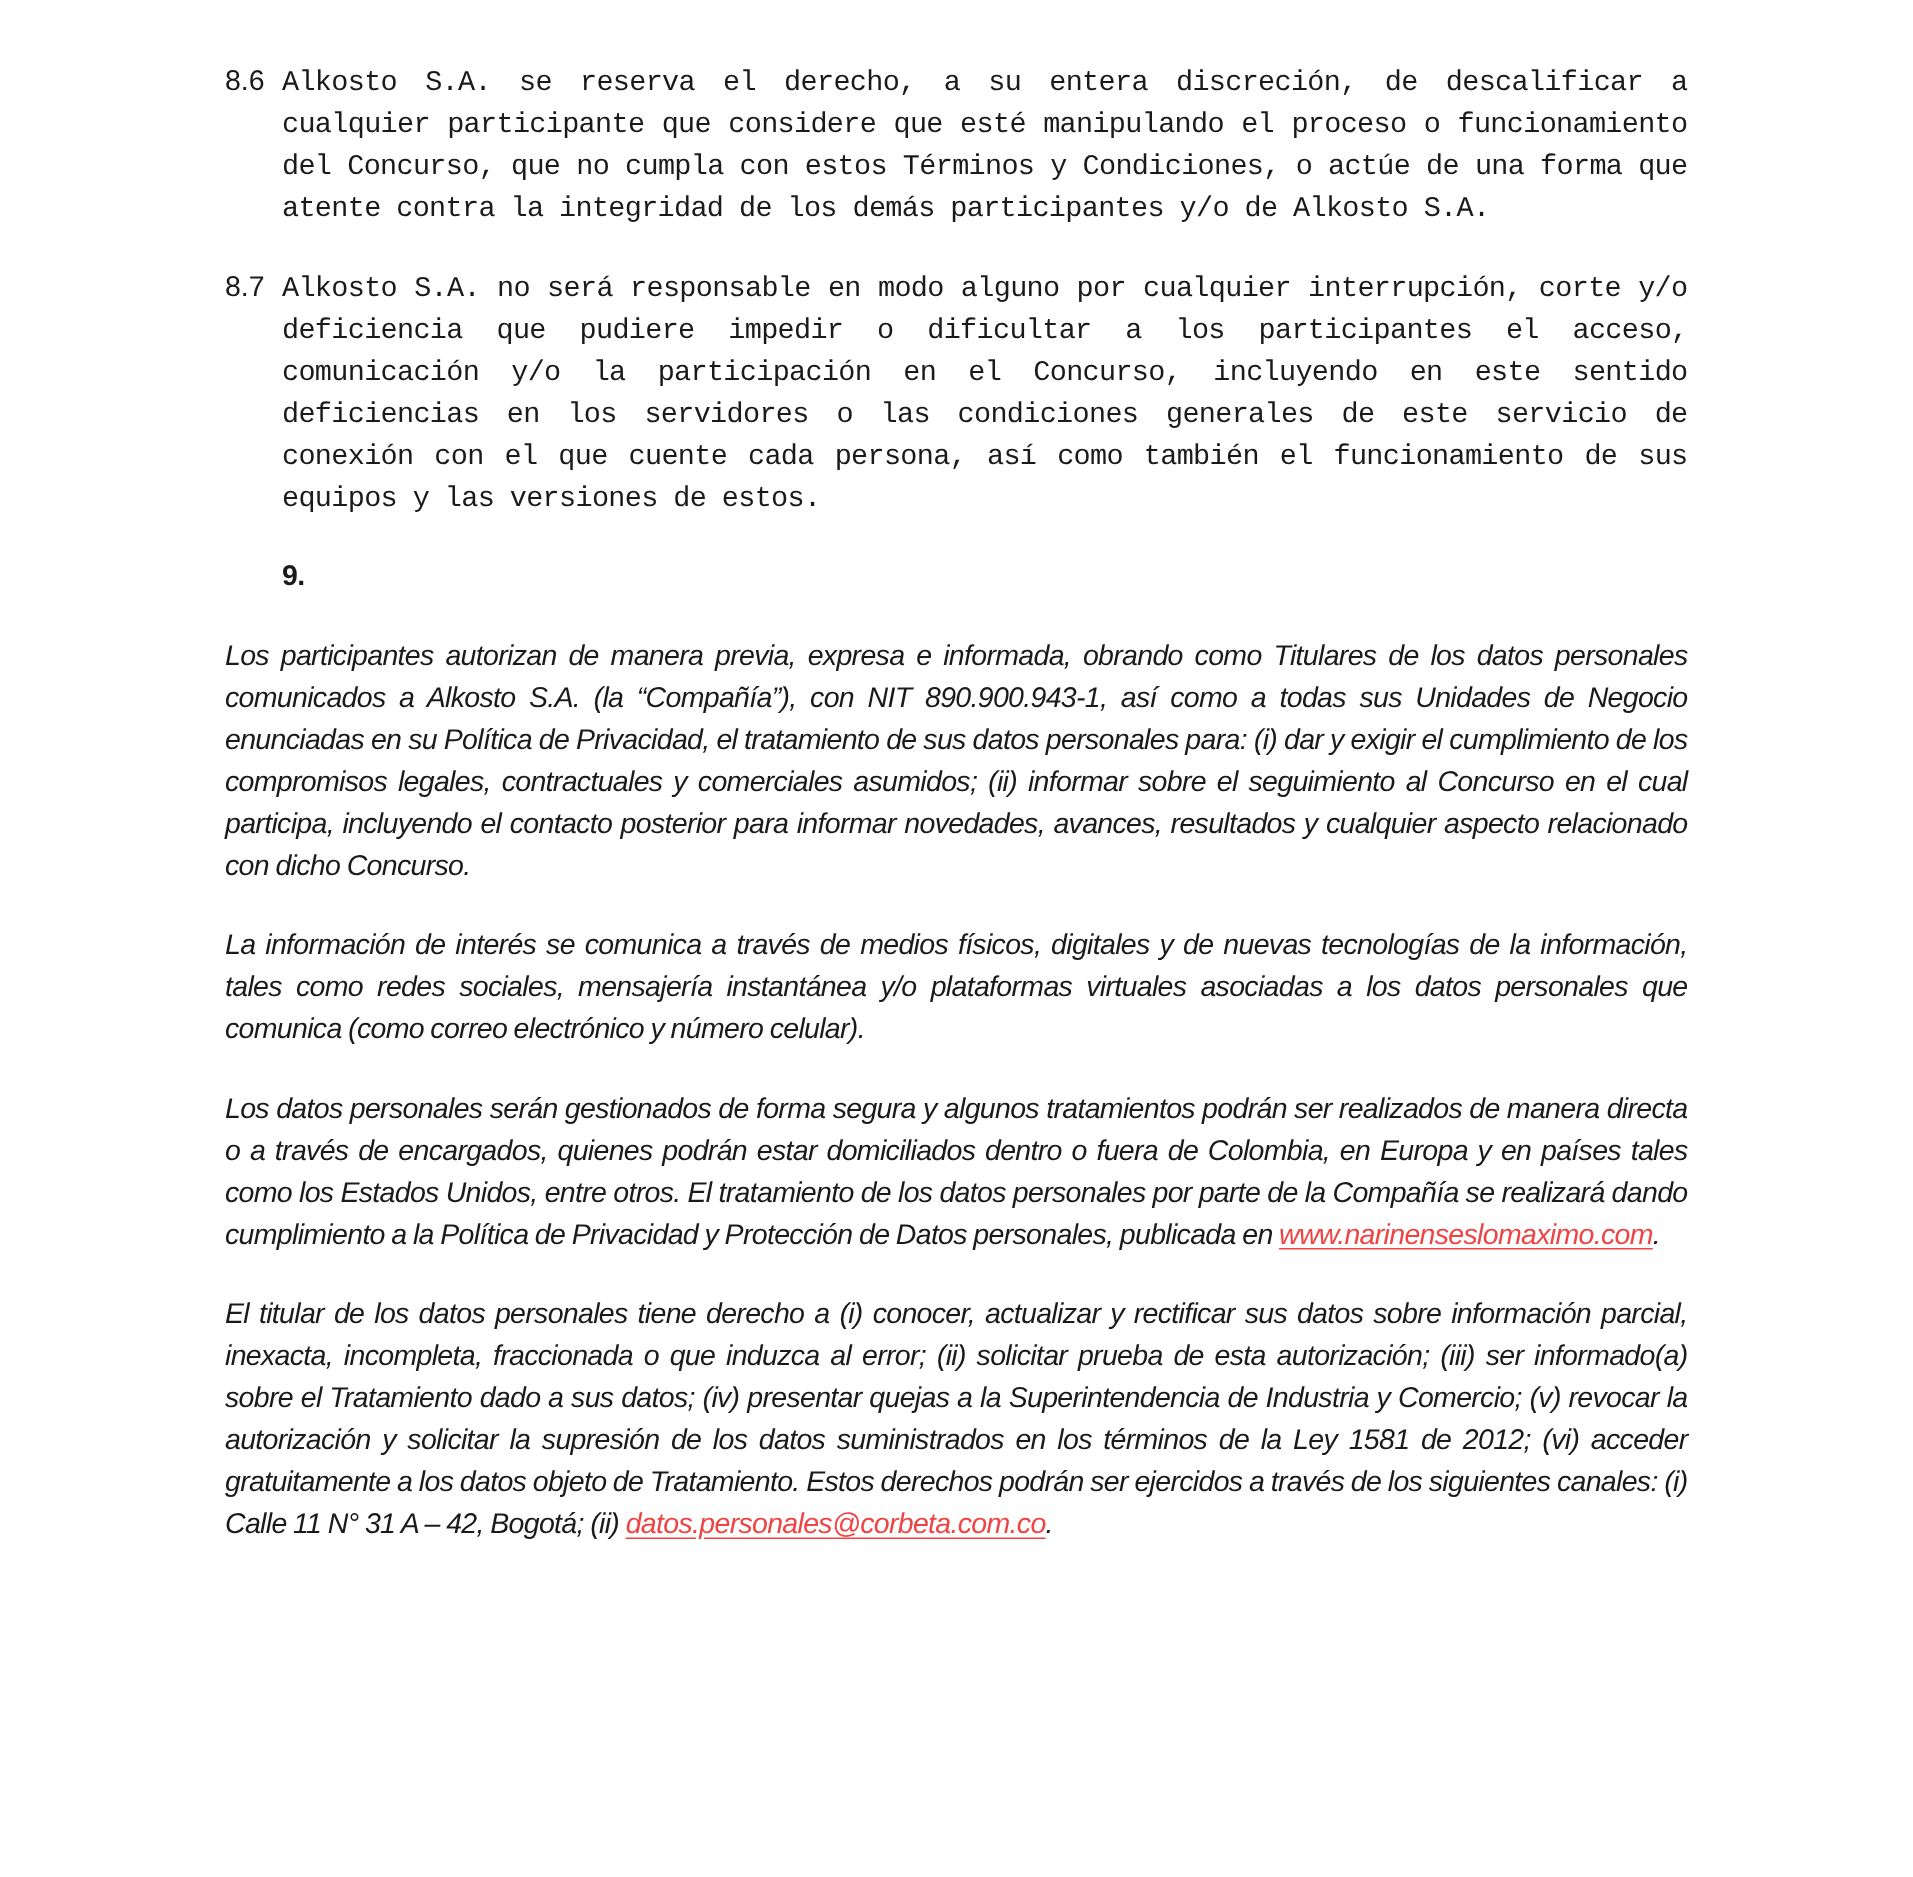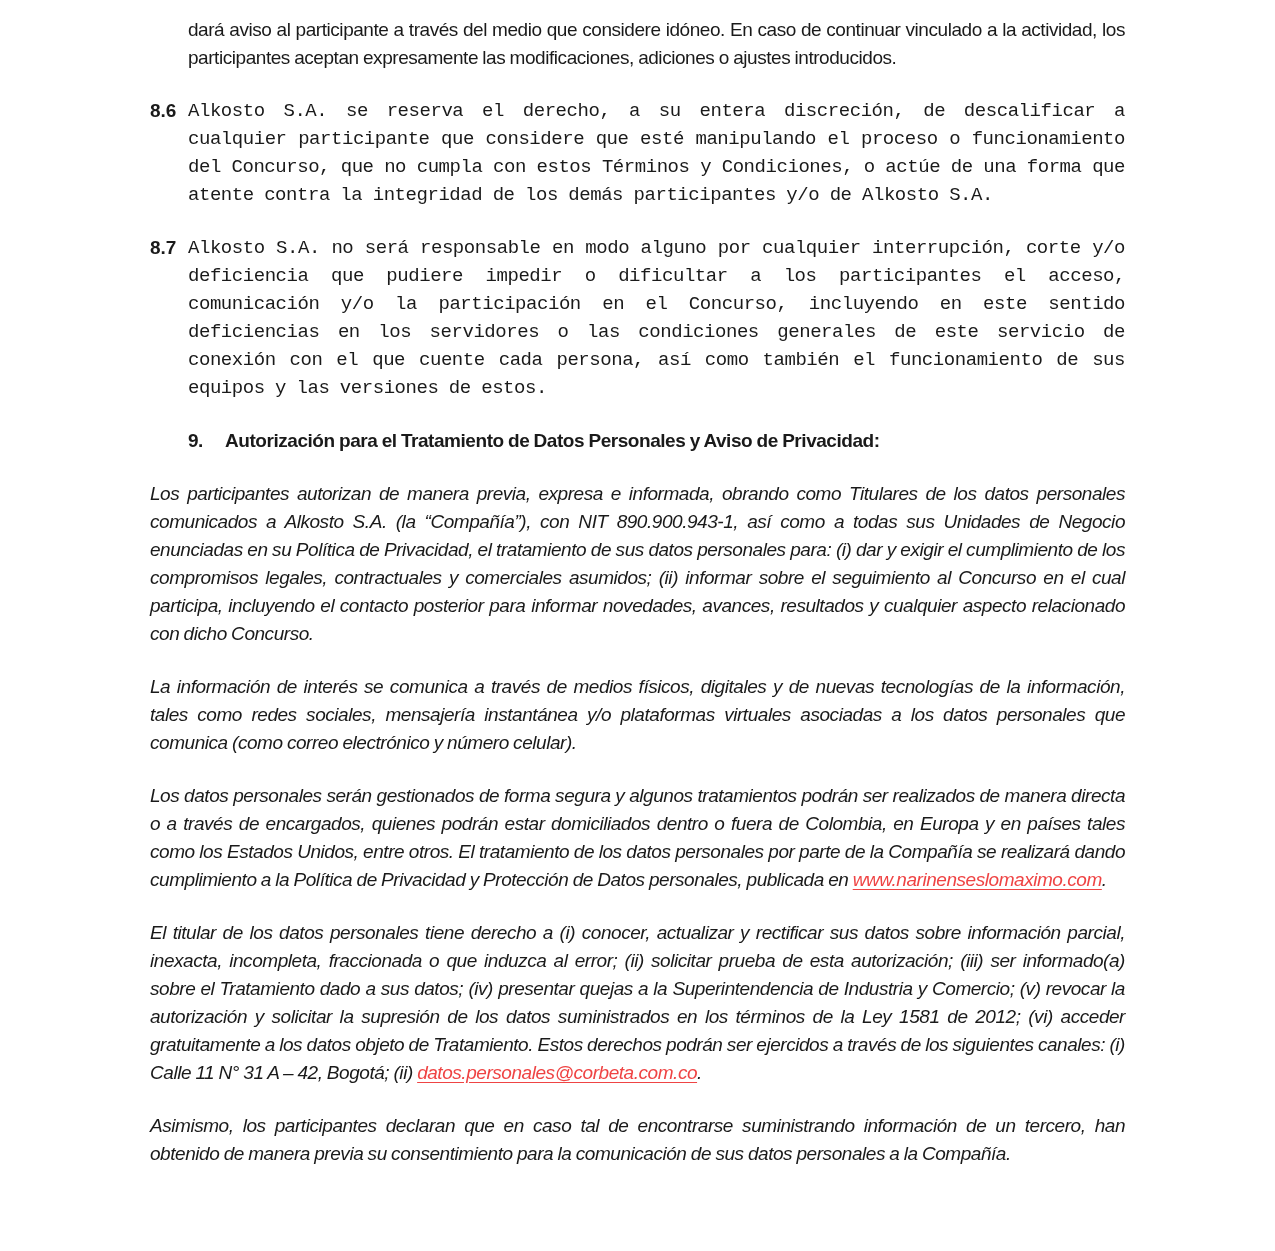--- a/index.html
+++ b/index.html
@@ -5,50 +5,47 @@
   html, body { margin: 0; padding: 0; background: #ffffff; }
   body { width: 1275px; height: 1251px; overflow: hidden; position: relative; }
   .page {
     position: absolute; left: 150px; top: 16px; width: 975px;
     font-family: "Liberation Sans", sans-serif;
     font-size: 19px; line-height: 28px; color: #1a1a1a;
     letter-spacing: -0.45px; word-spacing: -0.5px;
   }
   .cont { margin-left: 38px; text-align: justify; text-align-last: left; }
   .item { display: flex; margin-top: 25px; }
-  .item .num { width: 38px; flex: 0 0 38px; font-weight: bold; letter-spacing: 0; }
+  .item .num { width: 38px; flex: 0 0 38px; font-weight: normal; letter-spacing: 0; }
   .item .txt { flex: 1; text-align: justify; font-family: Liberation Mono, monospace; }
   .heading { margin-top: 25px; margin-left: 38px; font-weight: bold; display: flex; }
   .heading .hnum { width: 37px; flex: 0 0 37px; }
   .para { margin-top: 25px; text-align: justify; font-style: italic; }
   a.link { color: #ef4444; text-decoration: underline; text-underline-offset: 3px; }
 </style>
 </head>
 <body>
 
 <div class="page">
-  <div class="cont">dará aviso al participante a través del medio que considere idóneo. En caso de continuar vinculado a la actividad, los participantes aceptan expresamente las modificaciones, adiciones o ajustes introducidos.</div>
 
   <div class="item">
     <span class="num">8.6</span>
     <span class="txt">Alkosto S.A. se reserva el derecho, a su entera discreción, de descalificar a cualquier participante que considere que esté manipulando el proceso o funcionamiento del Concurso, que no cumpla con estos Términos y Condiciones, o actúe de una forma que atente contra la integridad de los demás participantes y/o de Alkosto S.A.</span>
   </div>
 
   <div class="item">
     <span class="num">8.7</span>
     <span class="txt">Alkosto S.A. no será responsable en modo alguno por cualquier interrupción, corte y/o deficiencia que pudiere impedir o dificultar a los participantes el acceso, comunicación y/o la participación en el Concurso, incluyendo en este sentido deficiencias en los servidores o las condiciones generales de este servicio de conexión con el que cuente cada persona, así como también el funcionamiento de sus equipos y las versiones de estos.</span>
   </div>
 
   <div class="heading">
     <span class="hnum">9.</span>
-    <span>Autorización para el Tratamiento de Datos Personales y Aviso de Privacidad:</span>
   </div>
 
   <div class="para">Los participantes autorizan de manera previa, expresa e informada, obrando como Titulares de los datos personales comunicados a Alkosto S.A. (la “Compañía”), con NIT 890.900.943-1, así como a todas sus Unidades de Negocio enunciadas en su Política de Privacidad, el tratamiento de sus datos personales para: (i) dar y exigir el cumplimiento de los compromisos legales, contractuales y comerciales asumidos; (ii) informar sobre el seguimiento al Concurso en el cual participa, incluyendo el contacto posterior para informar novedades, avances, resultados y cualquier aspecto relacionado con dicho Concurso.</div>
 
   <div class="para">La información de interés se comunica a través de medios físicos, digitales y de nuevas tecnologías de la información, tales como redes sociales, mensajería instantánea y/o plataformas virtuales asociadas a los datos personales que comunica (como correo electrónico y número celular).</div>
 
   <div class="para"><span>Los datos personales serán gestionados de forma segura y algunos tratamientos podrán ser realizados de manera directa o a través de encargados, quienes podrán estar domiciliados dentro o fuera de Colombia, en Europa y en países tales como los Estados Unidos, entre otros. El tratamiento de los datos personales por parte de la Compañía se realizará dando cumplimiento a la Política de Privacidad y Protección de Datos personales, publicada en </span><a class="link">www.narinenseslomaximo.com</a><span>.</span></div>
 
   <div class="para"><span>El titular de los datos personales tiene derecho a (i) conocer, actualizar y rectificar sus datos sobre información parcial, inexacta, incompleta, fraccionada o que induzca al error; (ii) solicitar prueba de esta autorización; (iii) ser informado(a) sobre el Tratamiento dado a sus datos; (iv) presentar quejas a la Superintendencia de Industria y Comercio; (v) revocar la autorización y solicitar la supresión de los datos suministrados en los términos de la Ley 1581 de 2012; (vi) acceder gratuitamente a los datos objeto de Tratamiento. Estos derechos podrán ser ejercidos a través de los siguientes canales: (i) Calle 11 N° 31 A – 42, Bogotá; (ii) </span><a class="link">datos.personales@corbeta.com.co</a><span>.</span></div>
 
-  <div class="para">Asimismo, los participantes declaran que en caso tal de encontrarse suministrando información de un tercero, han obtenido de manera previa su consentimiento para la comunicación de sus datos personales a la Compañía.</div>
 </div>
 
 </body></html>

